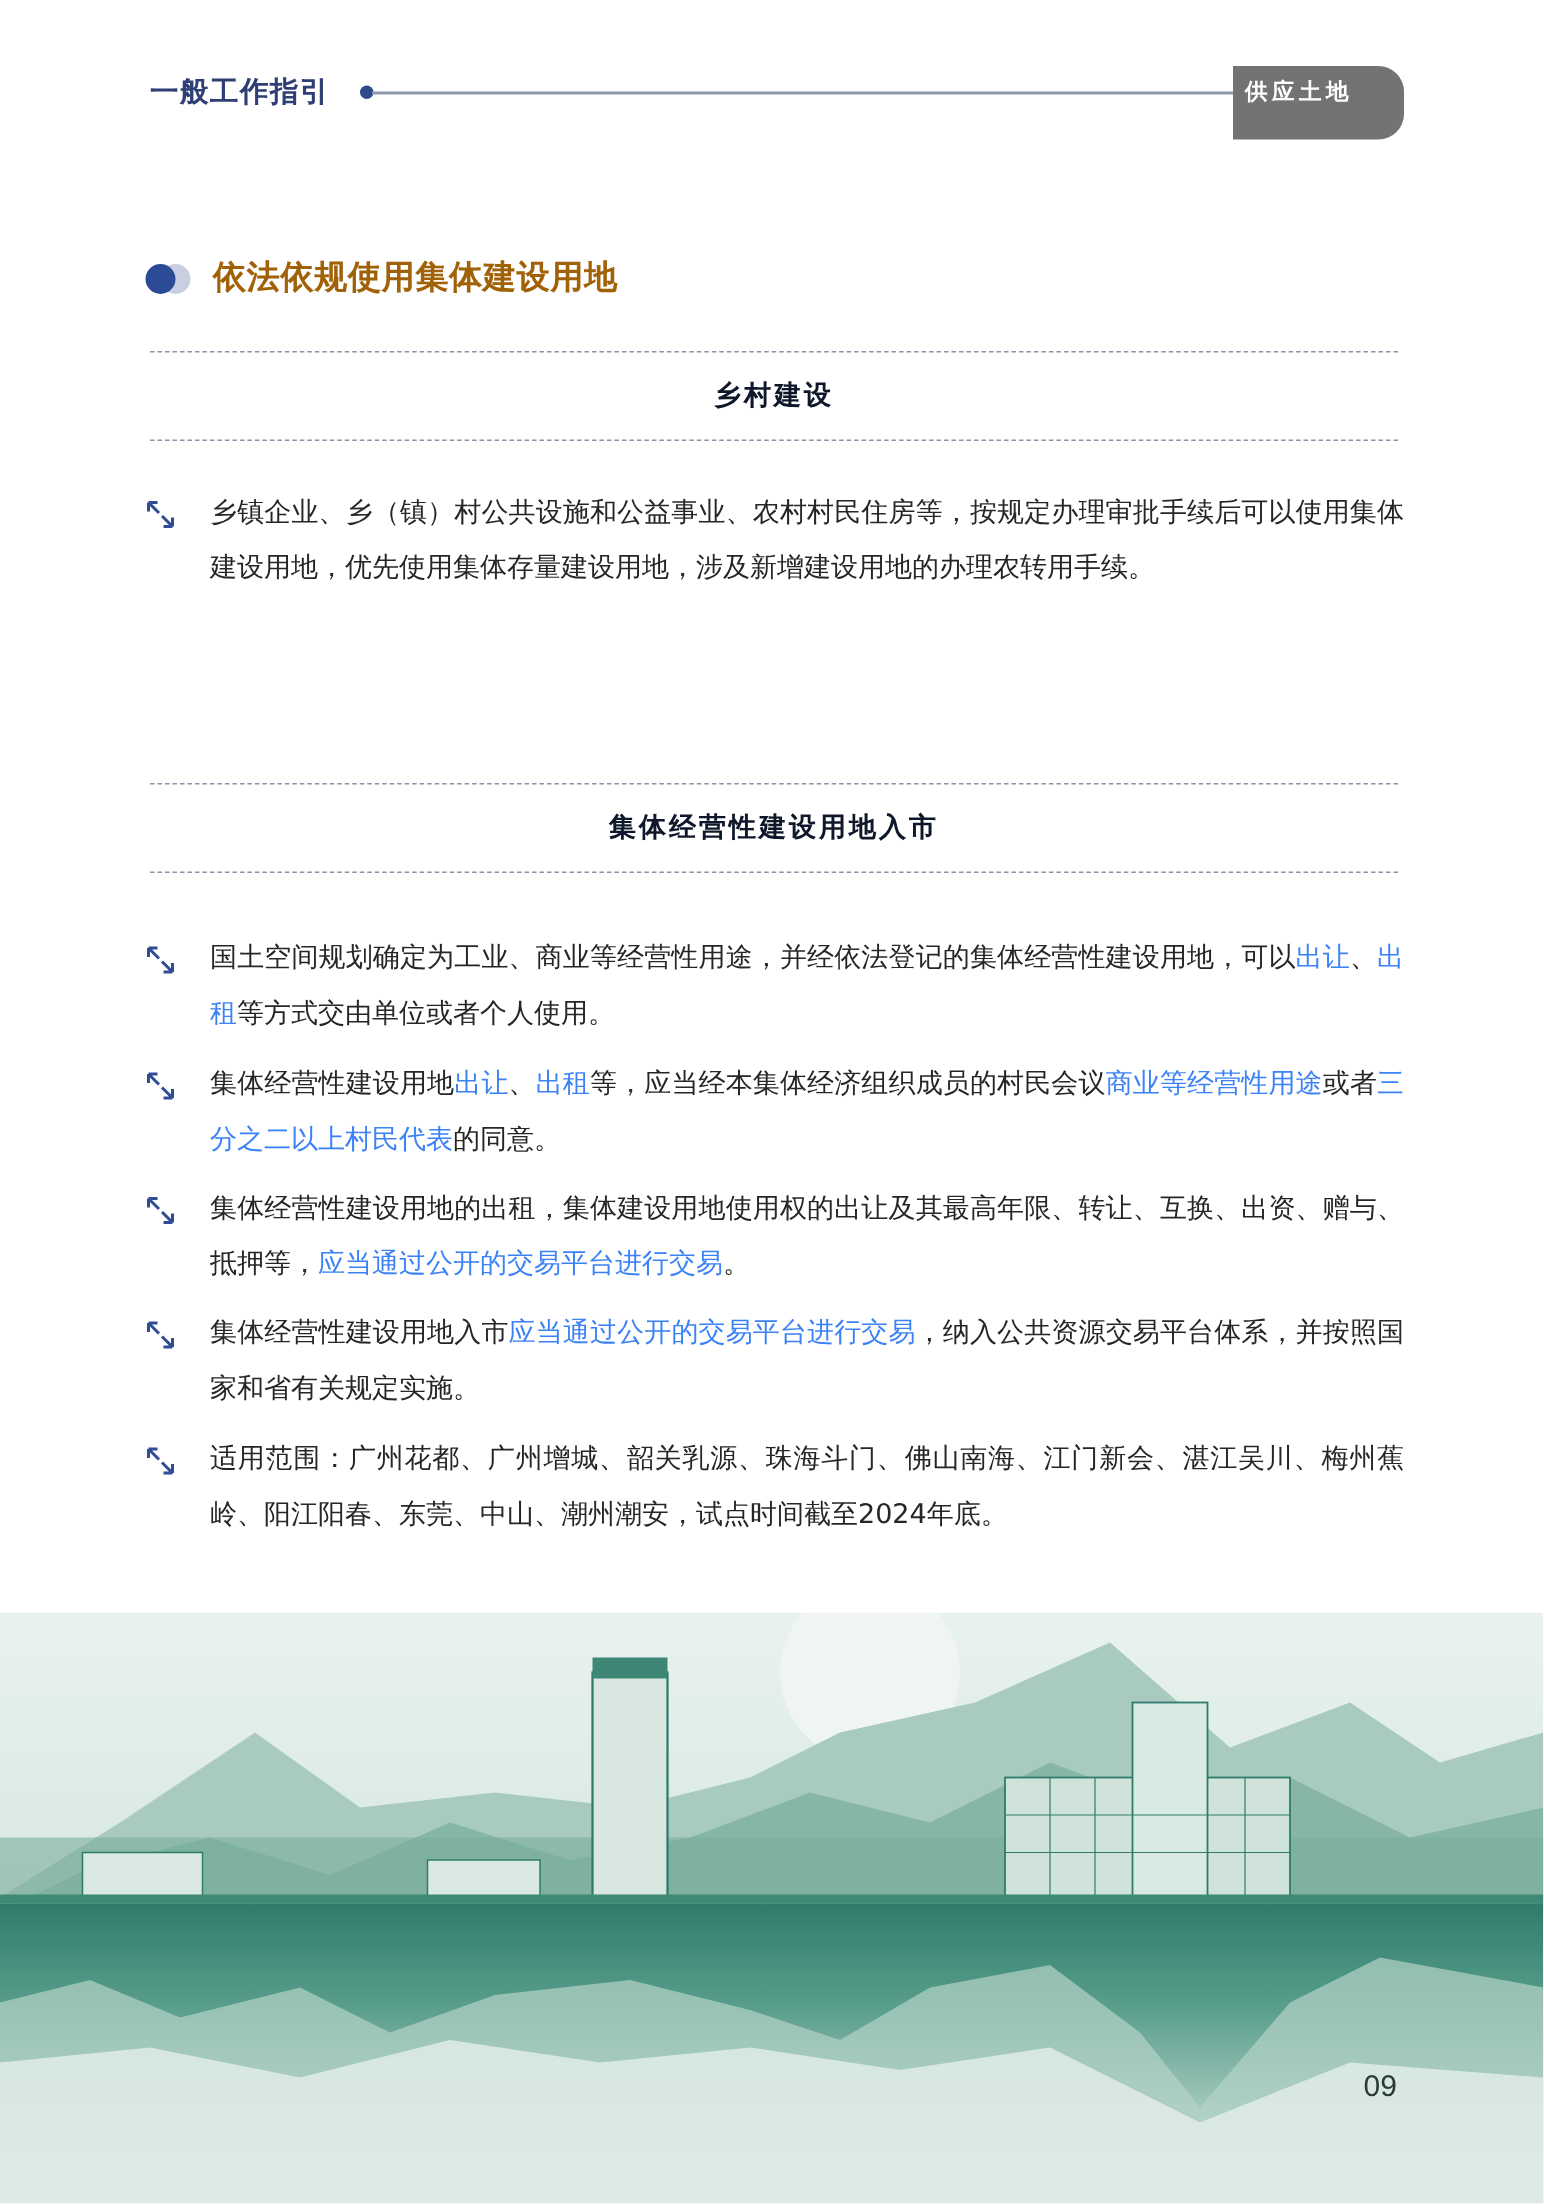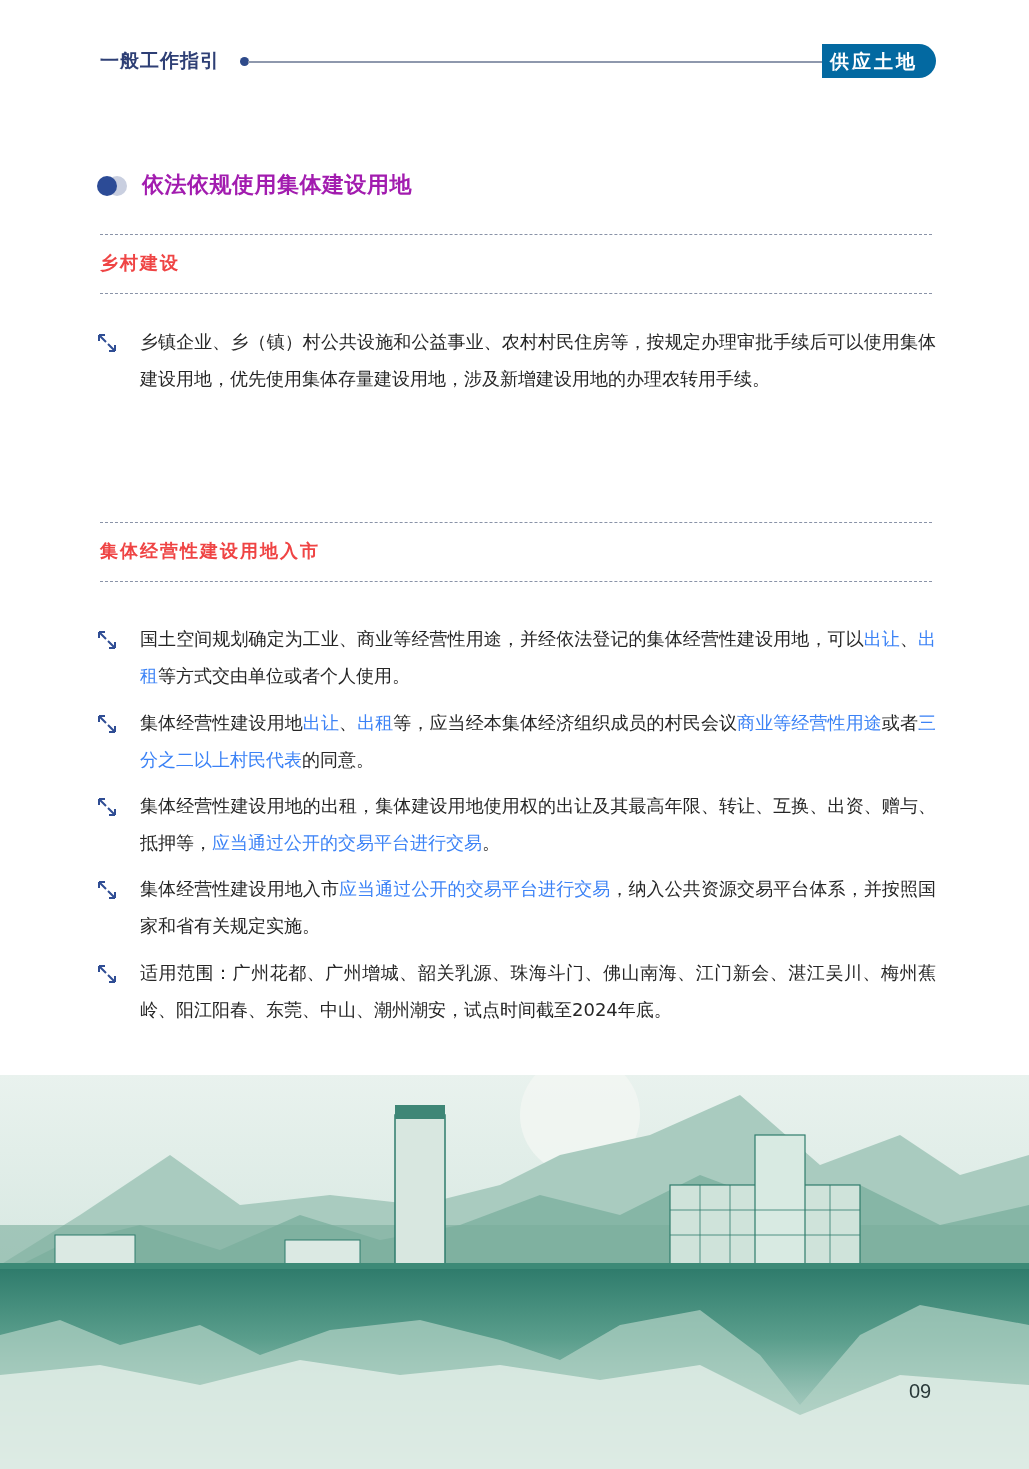--- a/index.html
+++ b/index.html
@@ -4,36 +4,36 @@
 <style>
   * { box-sizing: border-box; margin: 0; padding: 0; }
   html, body { width: 1029px; height: 1469px; background: #ffffff; overflow: hidden; }
   body { position: relative; font-family: "DejaVu Sans", "Liberation Sans", sans-serif; color: #222; }
 
   
   .hdr { position: absolute; top: 44px; left: 100px; right: 93px; height: 34px; }
   .hdr-left { position: absolute; left: 0; top: 4px; font-size: 19px; font-weight: bold; color: #2e3f75; letter-spacing: 1px; }
   .hdr-dot { position: absolute; left: 140px; top: 13px; width: 9px; height: 9px; border-radius: 50%; background: #2e4a8a; }
   .hdr-line { position: absolute; left: 148px; right: 110px; top: 17px; height: 2px; background: #8e98ad; }
-  .hdr-badge { position: absolute; right: 0; top: 0; height: 34px; width: 114px; background: #0369a1; color: #fff;
-    border-radius: 0 17px 17px 0; font-size: 19px; font-weight: bold; letter-spacing: 3px; line-height: 34px; padding-left: 8px; }
+  .hdr-badge { position: absolute; right: 0; top: 0; height: 49px; width: 114px; background: #737373; color: #fff;
+    border-radius: 0 17px 17px 0; font-size: 15px; font-weight: bold; letter-spacing: 3px; line-height: 34px; padding-left: 8px; }
 
   
   .sec-title { position: absolute; left: 97px; top: 170px; height: 30px; }
   .sec-dots { position: absolute; left: 0; top: 6px; width: 34px; height: 20px; }
   .sec-dots .d1 { position: absolute; left: 0; top: 0; width: 20px; height: 20px; border-radius: 50%; background: #2c4b96; z-index: 2; }
   .sec-dots .d2 { position: absolute; left: 10px; top: 0; width: 20px; height: 20px; border-radius: 50%; background: #c9cfe0; z-index: 1; }
-  .sec-text { position: absolute; left: 45px; top: 0; font-size: 22px; font-weight: bold; color: #a21caf; white-space: nowrap; letter-spacing: 0.5px; }
+  .sec-text { position: absolute; left: 45px; top: 0; font-size: 22px; font-weight: bold; color: #a16207; white-space: nowrap; letter-spacing: 0.5px; }
 
   
   .band { position: absolute; left: 100px; right: 97px; height: 60px; }
   .band .dash { position: absolute; left: 0; right: 0; height: 0; border-top: 1.5px dashed #8a93a8; }
   .band .dash.top { top: 0; }
   .band .dash.bot { bottom: 0; }
-  .band .label { position: absolute; left: 0; right: 0; top: 17px; font-size: 18px; font-weight: bold; color: #ef4444; letter-spacing: 2px; }
+  .band .label { position: absolute; left: 0; right: 0; top: 17px; text-align: center; font-size: 18px; font-weight: bold; color: #0f172a; letter-spacing: 2px; }
 
   
   .item { position: absolute; left: 97px; right: 93px; font-size: 18px; line-height: 37px; color: #262626; }
   .item .icon { position: absolute; left: 0; top: 10px; width: 20px; height: 20px; }
   .item .txt { margin-left: 43px; display: block; text-align: justify; }
   .hl { color: #3b82f6; }
 
   
   .scene { position: absolute; left: 0; top: 1075px; width: 1029px; height: 394px; overflow: hidden; }
   .pagenum { position: absolute; left: 909px; top: 1365px; font-size: 20px; color: #2a3a3a; font-family: "Liberation Sans", sans-serif; margin-top: 15px; }

